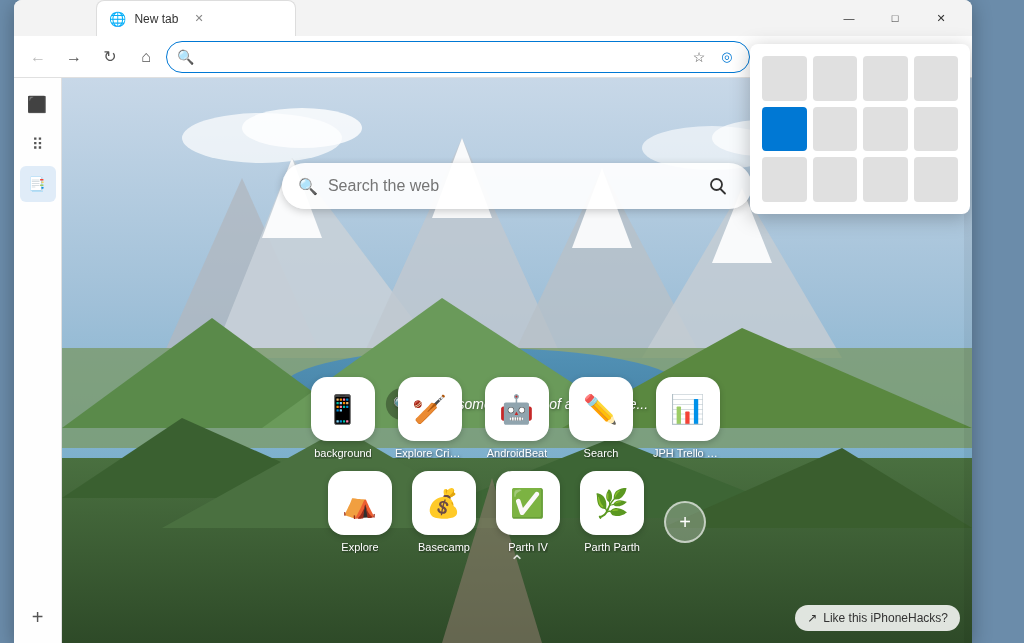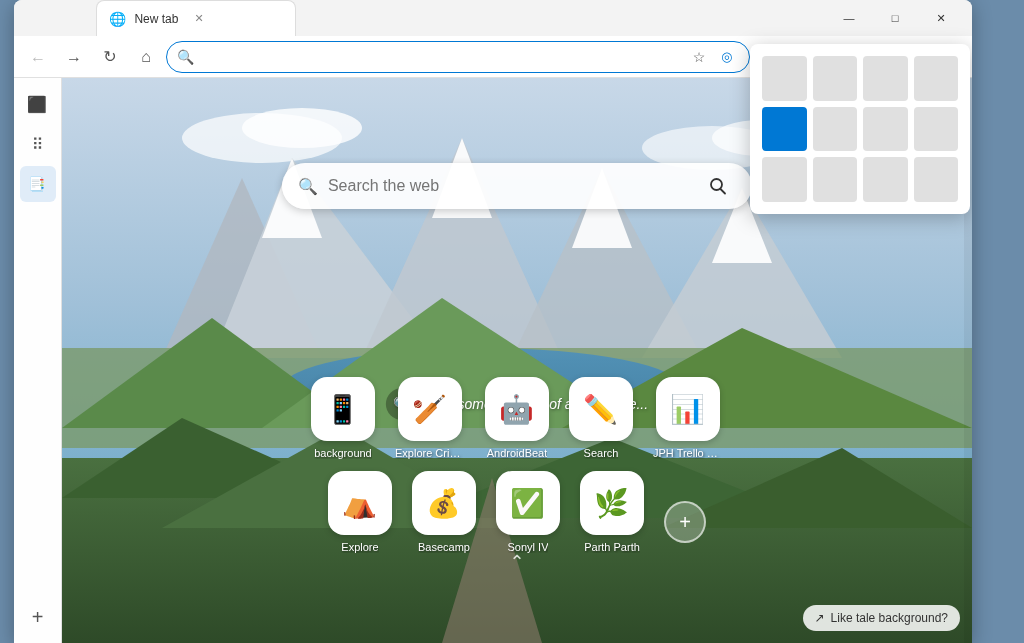--- a/index.html
+++ b/index.html
@@ -623,33 +623,33 @@
         <div class="shortcut-item">
           <div class="shortcut-icon basecamp" style="background:white;">⛺</div>
           <span class="shortcut-label">Explore</span>
         </div>
         <div class="shortcut-item">
           <div class="shortcut-icon spendee" style="background:white;">💰</div>
           <span class="shortcut-label">Basecamp</span>
         </div>
         <div class="shortcut-item">
           <div class="shortcut-icon sonyl" style="background:white;">✅</div>
-          <span class="shortcut-label">Sonyl IV</span>
+          <span class="shortcut-label">Parth IV</span>
         </div>
         <div class="shortcut-item">
           <div class="shortcut-icon parth" style="background:white;">🌿</div>
           <span class="shortcut-label">Parth Parth</span>
         </div>
         <div class="add-shortcut">+</div>
       </div>
     </div>
 
     <button class="like-bg-btn">
       <span>↗</span>
-      <span>Like tale background?</span>
+      <span>Like this iPhoneHacks?</span>
     </button>
 
     <div class="scrollbar"></div>
   </div>
 
   <div class="layout-picker">
     <div class="layout-cell"></div>
     <div class="layout-cell"></div>
     <div class="layout-cell"></div>
     <div class="layout-cell"></div>

